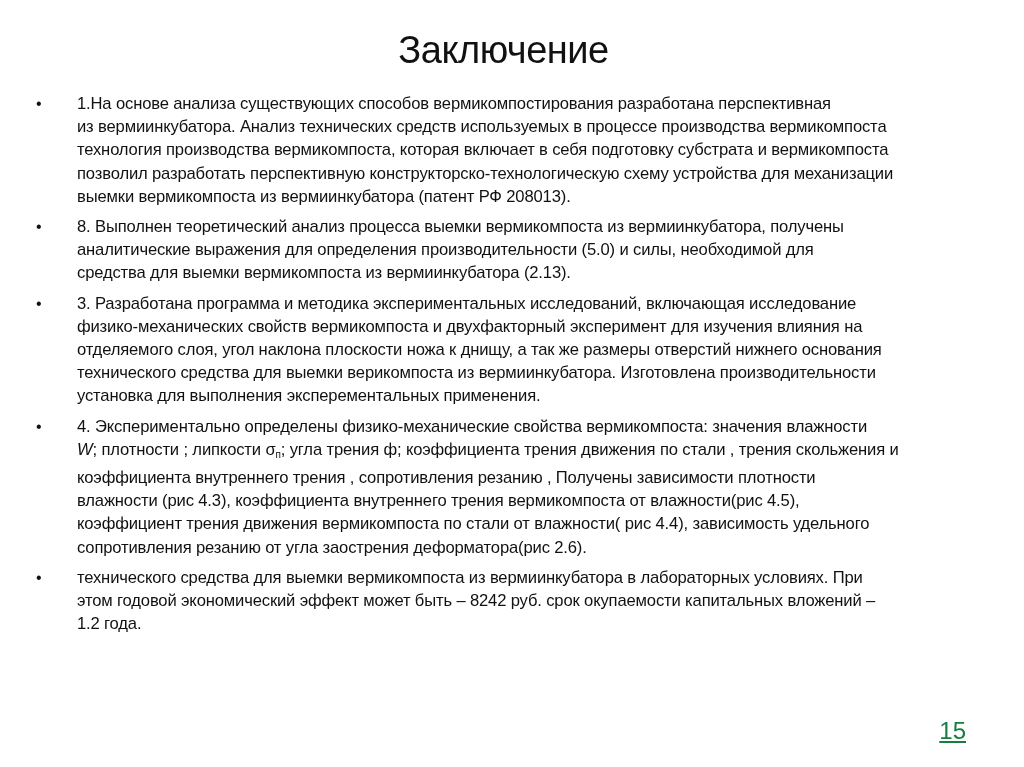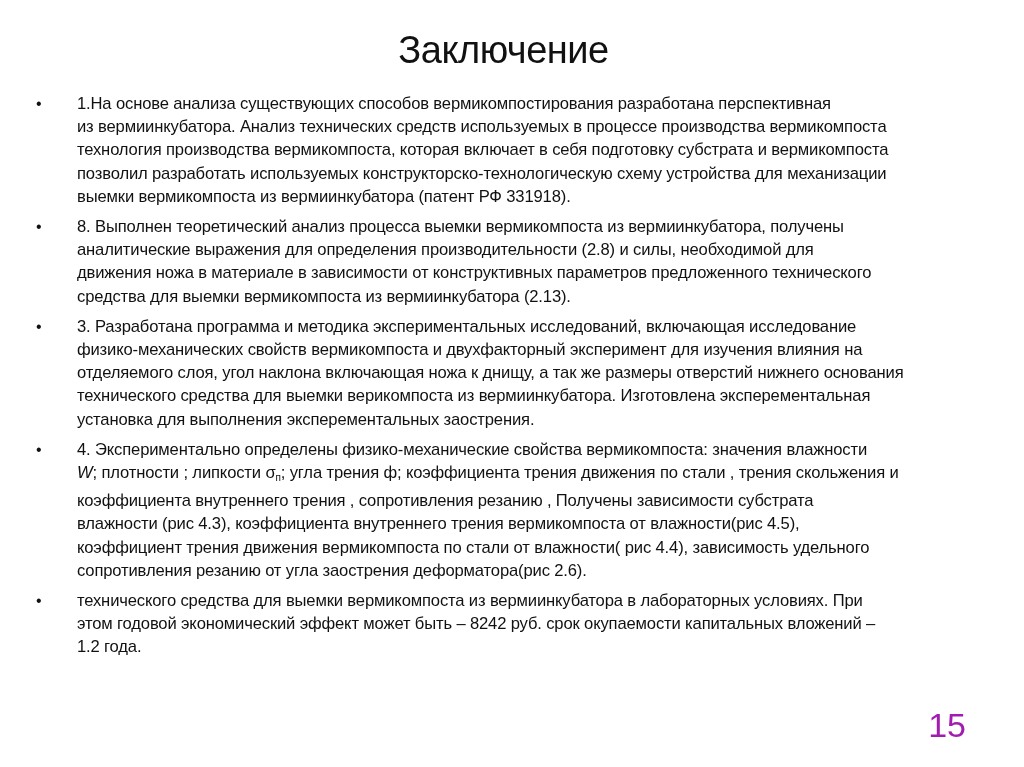--- a/index.html
+++ b/index.html
@@ -5,69 +5,68 @@
   html, body { margin: 0; padding: 0; background: #ffffff; }
   body { width: 1024px; height: 767px; position: relative; overflow: hidden;
          font-family: "Liberation Sans", "DejaVu Sans", sans-serif; color: #111111; }
   .title { position: absolute; top: 24px; left: 0; width: 1007px; text-align: center;
            font-size: 38px; line-height: 52px; color: #111; letter-spacing: -0.5px; }
   .content { position: absolute; top: 92px; left: 36px; width: 970px; }
   .bullet-item { position: relative; margin-bottom: 7px; }
   .bullet { position: absolute; left: 0; top: 0; font-size: 16px; line-height: 23.2px; width: 20px; }
   .lines { margin-left: 41px; }
   .line { display: block; font-size: 16.6px; line-height: 23.2px; white-space: nowrap; letter-spacing: -0.15px; }
-  .slide-num { position: absolute; right: 58px; bottom: 22px; font-size: 34px; color: #a21caf; }
+  .slide-num { position: absolute; right: 58px; bottom: 22px; font-size: 24px; color: #15803d; text-decoration: underline; }
   i { font-style: italic; }
   sub { font-size: 10px; vertical-align: -3px; }
 </style>
 </head>
 <body>
 
 <div class="title">Заключение</div>
 
 <div class="content">
 
   <div class="bullet-item">
     <span class="bullet">•</span>
     <div class="lines">
       <span class="line">1.На основе анализа существующих способов вермикомпостирования разработана перспективная</span>
       <span class="line">из вермиинкубатора. Анализ технических средств используемых в процессе производства вермикомпоста</span>
       <span class="line">технология производства вермикомпоста, которая включает в себя подготовку субстрата и вермикомпоста</span>
-      <span class="line">позволил разработать используемых конструкторско-технологическую схему устройства для механизации</span>
-      <span class="line">выемки вермикомпоста из вермиинкубатора (патент РФ 331918).</span>
+      <span class="line">позволил разработать перспективную конструкторско-технологическую схему устройства для механизации</span>
+      <span class="line">выемки вермикомпоста из вермиинкубатора (патент РФ 208013).</span>
     </div>
   </div>
 
   <div class="bullet-item">
     <span class="bullet">•</span>
     <div class="lines">
       <span class="line">8. Выполнен теоретический анализ процесса выемки вермикомпоста из вермиинкубатора, получены</span>
-      <span class="line">аналитические выражения для определения производительности (2.8) и силы, необходимой для</span>
-      <span class="line">движения ножа в материале в зависимости от конструктивных параметров предложенного технического</span>
+      <span class="line">аналитические выражения для определения производительности (5.0) и силы, необходимой для</span>
       <span class="line">средства для выемки вермикомпоста из вермиинкубатора (2.13).</span>
     </div>
   </div>
 
   <div class="bullet-item">
     <span class="bullet">•</span>
     <div class="lines">
       <span class="line">3. Разработана программа и методика экспериментальных исследований, включающая исследование</span>
       <span class="line">физико-механических свойств вермикомпоста и двухфакторный эксперимент для изучения влияния на</span>
-      <span class="line">отделяемого слоя, угол наклона включающая ножа к днищу, а так же размеры отверстий нижнего основания</span>
-      <span class="line">технического средства для выемки верикомпоста из вермиинкубатора. Изготовлена эксперементальная</span>
-      <span class="line">установка для выполнения эксперементальных заострения.</span>
+      <span class="line">отделяемого слоя, угол наклона плоскости ножа к днищу, а так же размеры отверстий нижнего основания</span>
+      <span class="line">технического средства для выемки верикомпоста из вермиинкубатора. Изготовлена производительности</span>
+      <span class="line">установка для выполнения эксперементальных применения.</span>
     </div>
   </div>
 
   <div class="bullet-item">
     <span class="bullet">•</span>
     <div class="lines">
       <span class="line">4. Экспериментально определены физико-механические свойства вермикомпоста:  значения влажности</span>
       <span class="line"><i>W</i><span>; плотности ; липкости σ</span><sub>п</sub><span>; угла трения ф; коэффициента трения движения по стали , трения скольжения  и</span></span>
-      <span class="line">коэффициента внутреннего трения , сопротивления резанию , Получены зависимости субстрата</span>
+      <span class="line">коэффициента внутреннего трения , сопротивления резанию , Получены зависимости плотности</span>
       <span class="line">влажности (рис 4.3),  коэффициента внутреннего трения вермикомпоста от влажности(рис 4.5),</span>
       <span class="line">коэффициент трения движения вермикомпоста по стали от влажности( рис 4.4), зависимость удельного</span>
       <span class="line">сопротивления резанию от угла заострения деформатора(рис 2.6).</span>
     </div>
   </div>
 
   <div class="bullet-item">
     <span class="bullet">•</span>
     <div class="lines">
       <span class="line">технического средства для выемки вермикомпоста из вермиинкубатора в лабораторных условиях. При</span>

